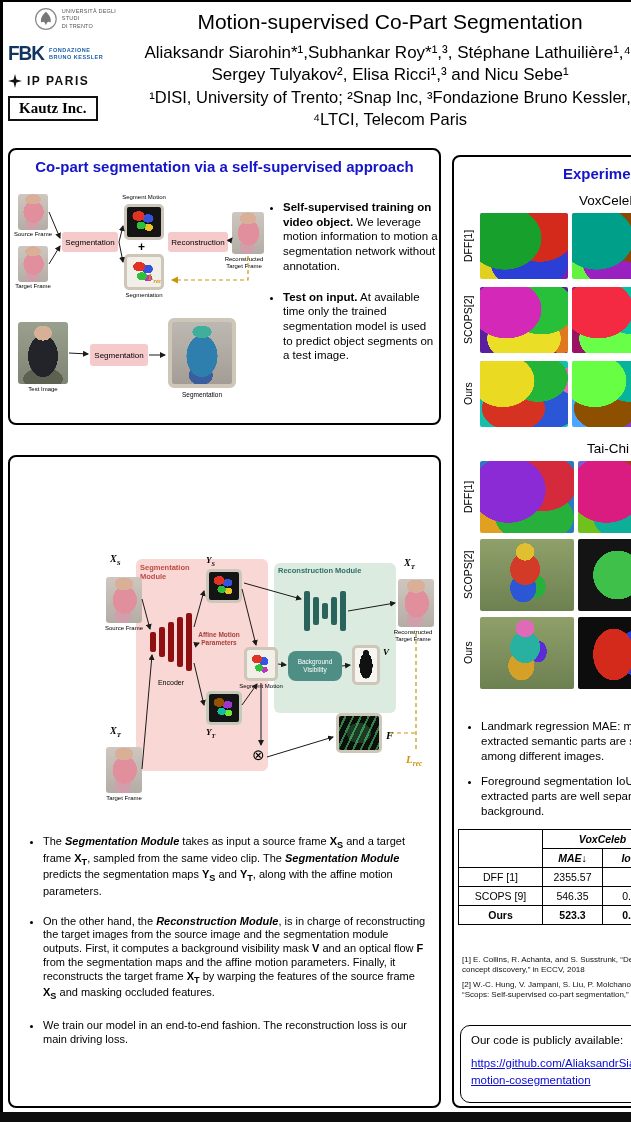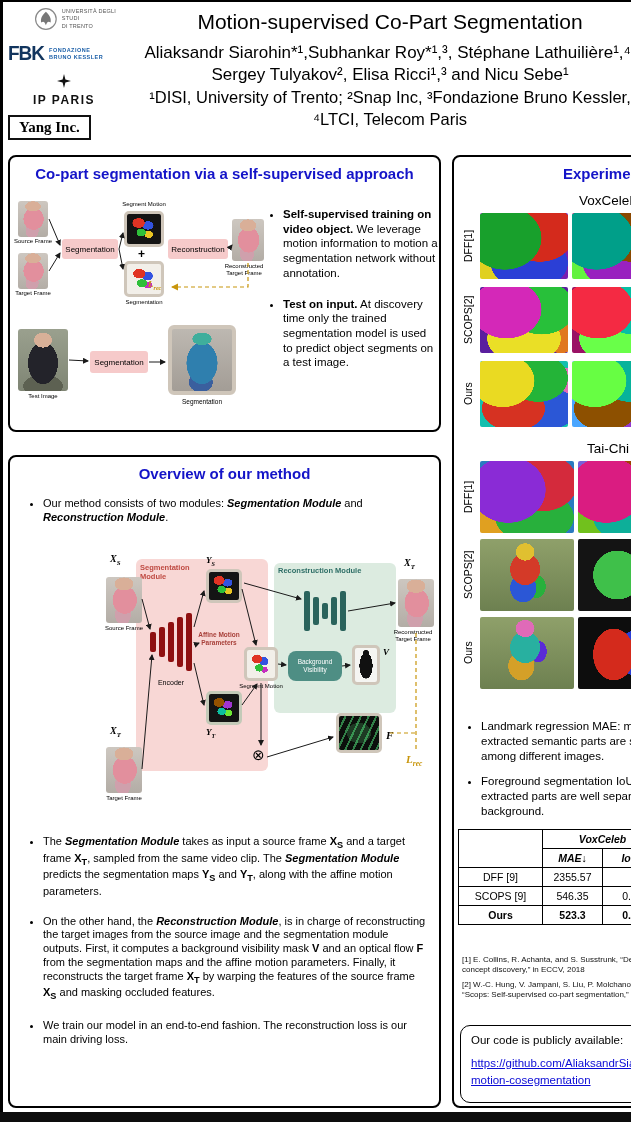--- a/index.html
+++ b/index.html
@@ -10,31 +10,31 @@
   .edge-top { position:absolute; left:0; top:0; width:631px; height:2px; background:#000; }
   .bottom-bar { position:absolute; left:0; top:1112px; width:631px; height:10px; background:#0d0d0d; }
 
   
   .logos { position:absolute; left:8px; top:3px; width:112px; }
   .logo-unitn { display:flex; align-items:center; gap:4px; margin-left:26px; }
   .unitn-cap { font-size:5.5px; color:#555; letter-spacing:.2px; line-height:1.3; }
   .logo-fbk { display:flex; align-items:center; gap:5px; margin-top:8px; }
   .fbk-mark { font-weight:900; font-size:19px; color:#12355e; transform:scaleY(1.08); letter-spacing:-1px; }
   .fbk-text { display:flex; flex-direction:column; font-size:5.5px; font-weight:bold; color:#1b5fa8; letter-spacing:.5px; line-height:1.35; }
-  .logo-ipparis { display:flex; align-items:center; gap:5px; margin-top:9px;flex-direction:column; }
+  .logo-ipparis { display:flex; align-items:center; gap:5px; margin-top:9px; }
   .ip-text { font-size:12px; font-weight:800; letter-spacing:1.5px; color:#111; }
   .logo-snap { display:inline-block; margin-top:8px; border:2px solid #111; padding:2px 9px; font-family:"Liberation Serif",serif; font-weight:bold; font-size:15px; }
   .header-text { position:absolute; left:130px; top:10px; width:520px; text-align:center; white-space:nowrap; }
   .h-title { font-size:21px; margin-bottom:8px; }
   .h-authors { font-size:17px; line-height:22px; }
   .h-affil { font-size:16.5px; line-height:22px; }
 
   
   .panel { position:absolute; background:#fff; border:2px solid #000; border-radius:8px; }
-  #panel-approach { left:8px; top:155px; width:433px; height:277px; }
+  #panel-approach { left:8px; top:148px; width:433px; height:277px; }
   #panel-method   { left:8px; top:455px; width:433px; height:653px; }
   #panel-exp      { left:452px; top:155px; width:312px; height:953px; }
   .ptitle { color:#1414c8; font-weight:bold; font-size:15px; text-align:center; margin-top:8px; }
 
   
   .ph { border-radius:3px; }
   .framed  { border:3px solid #cfc6ba; border-radius:5px; }
   .framed4 { border:4px solid #cfc6ba; border-radius:6px; }
   .hue2 { filter:hue-rotate(45deg); }
   .ph-person { background:
@@ -194,21 +194,21 @@
           <span>BRUNO KESSLER</span>
         </span>
       </div>
       <div class="logo-ipparis">
         <svg width="14" height="14" viewBox="0 0 14 14">
           <path d="M7 0 L8.4 5.6 L14 7 L8.4 8.4 L7 14 L5.6 8.4 L0 7 L5.6 5.6 Z" fill="#111"></path>
         </svg>
         <span class="ip-text">IP PARIS</span>
       </div>
       <div class="logo-snap">
-        <span>Yang Inc.</span>
+        <span>Kautz Inc.</span>
       </div>
     </div>
     <div class="header-text">
       <div class="h-title">Motion-supervised Co-Part Segmentation</div>
       <div class="h-authors">Aliaksandr Siarohin*¹,Subhankar Roy*¹,³, Stéphane  Lathuilière¹,⁴,</div>
       <div class="h-authors">Sergey Tulyakov², Elisa Ricci¹,³ and Nicu Sebe¹</div>
       <div class="h-affil">¹DISI, University of Trento; ²Snap Inc, ³Fondazione Bruno Kessler,</div>
       <div class="h-affil">⁴LTCI, Telecom Paris</div>
     </div>
   </div>
@@ -253,30 +253,26 @@
         <line x1="109" y1="92" x2="113" y2="112" marker-end="url(#ar1)"></line>
         <line x1="219" y1="92" x2="222" y2="88" marker-end="url(#ar1)"></line>
         <line x1="59" y1="203" x2="78" y2="204" marker-end="url(#ar1)"></line>
         <line x1="139" y1="205" x2="155" y2="205" marker-end="url(#ar1)"></line>
       </g>
       <polyline points="238,106 238,130 162,130" stroke="#c8960c" stroke-width="1.2" stroke-dasharray="4 3" fill="none" marker-end="url(#arg1)"></polyline>
     </svg>
 
     <ul class="bullets b-approach abs" style="left:258px;top:50px;width:170px;">
       <li><b>Self-supervised training on video object.</b><span> We leverage  motion information to motion a segmentation network without annotation.</span></li>
-      <li><b>Test on input.</b><span> At discovery time only the trained segmentation model is used to predict object segments on a test image.</span></li>
+      <li><b>Test on input.</b><span> At available time only the trained segmentation model is used to predict object segments on a test image.</span></li>
     </ul>
   </section>
 
   <section class="panel" id="panel-method">
-    <h2 class="ptitle">Overview of our method</h2>
-
-    <ul class="bullets b-method abs" style="left:18px;top:40px;width:400px;">
-      <li><span>Our method consists of two modules: </span><span style="font-weight: bold; font-style: italic;">Segmentation Module</span><span> and </span><span style="font-weight: bold; font-style: italic;">Reconstruction Module</span><span>.</span></li>
-    </ul>
+
 
     <div class="abs" style="left:94px;top:96px;width:334px;height:256px;">
       <div class="abs region-pink" style="left:32px;top:6px;width:132px;height:212px;"></div>
       <div class="abs region-green" style="left:170px;top:10px;width:122px;height:150px;"></div>
       <div class="abs region-label-red" style="left:36px;top:10px;width:64px;">Segmentation Module</div>
       <div class="abs region-label-teal" style="left:174px;top:13px;width:116px;">Reconstruction  Module</div>
 
       <span class="abs mlab" style="left:6px;top:0;"><span>X</span><sub>S</sub></span>
       <div class="abs ph ph-person" style="left:2px;top:24px;width:36px;height:46px;"></div>
       <div class="abs cap" style="left:0;top:72px;width:40px;">Source Frame</div>
@@ -413,21 +409,21 @@
       <tbody>
           <tr>
         <th class="c0" rowspan="2"></th>
         <th class="group" colspan="2">VoxCeleb</th>
       </tr>
       <tr>
         <th class="colh c1">MAE↓</th>
         <th class="colh c2">IoU↑</th>
       </tr>
       <tr>
-        <td>DFF [9]</td>
+        <td>DFF [1]</td>
         <td>2355.57</td>
         <td>-</td>
       </tr>
       <tr>
         <td>SCOPS [9]</td>
         <td>546.35</td>
         <td>0.50</td>
       </tr>
       <tr class="bold">
         <td>Ours</td>

